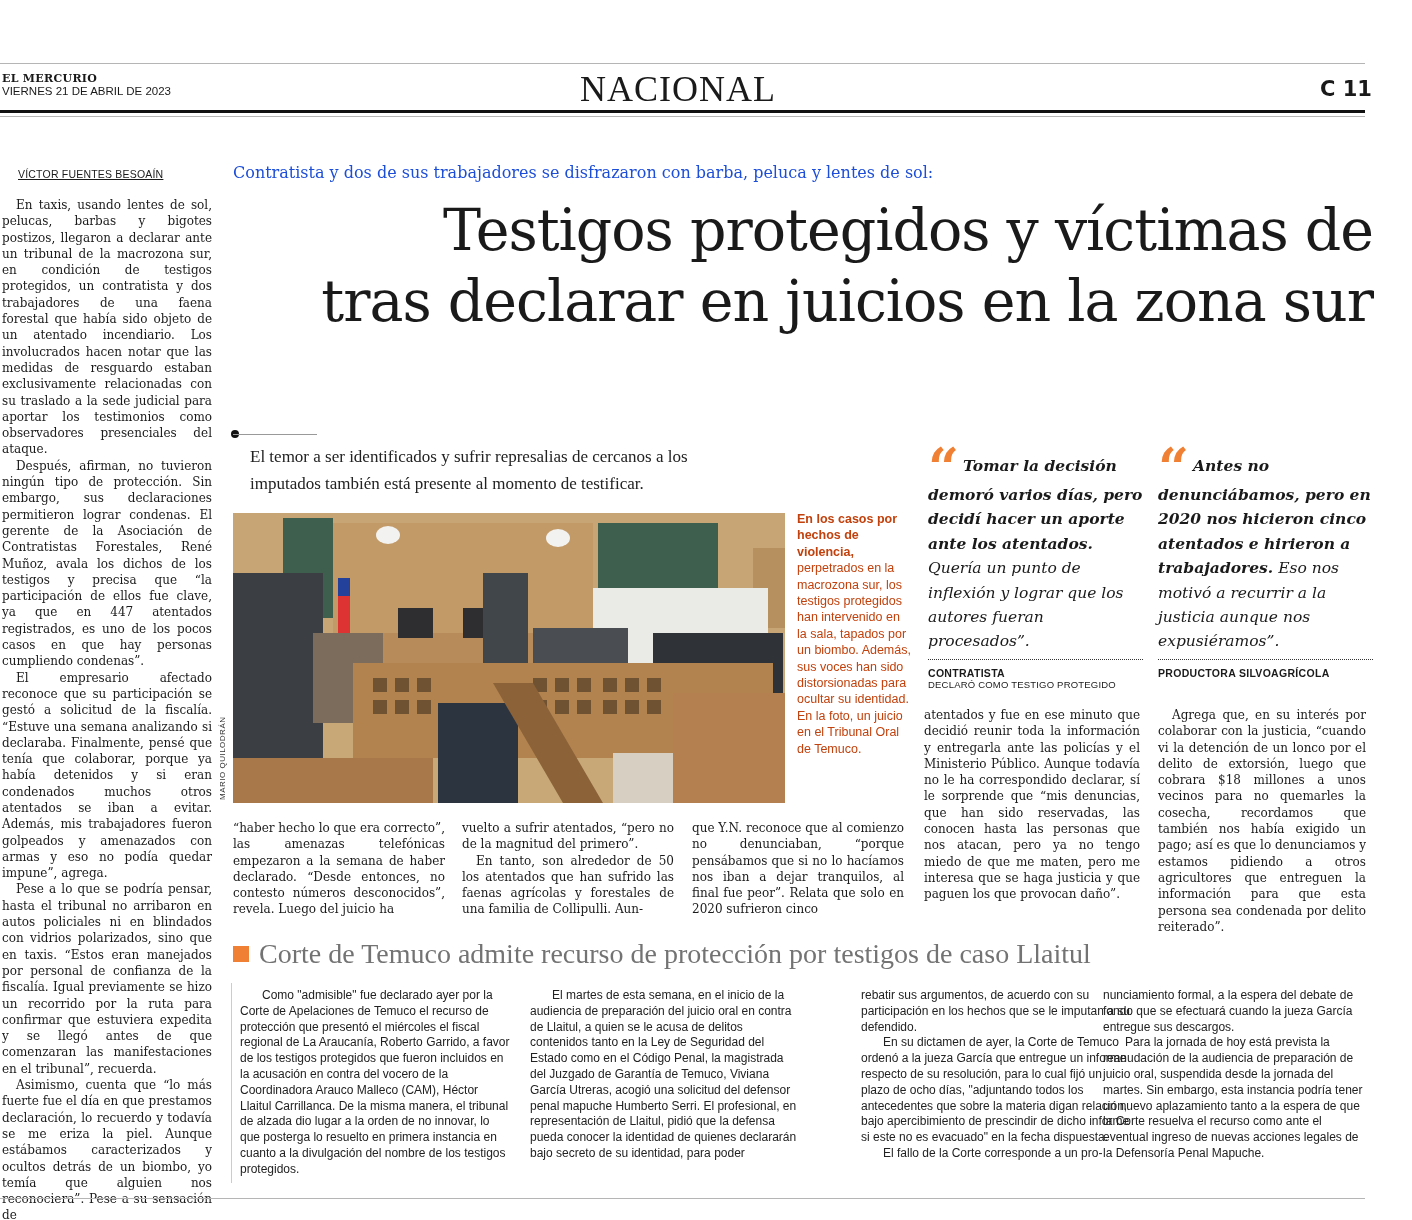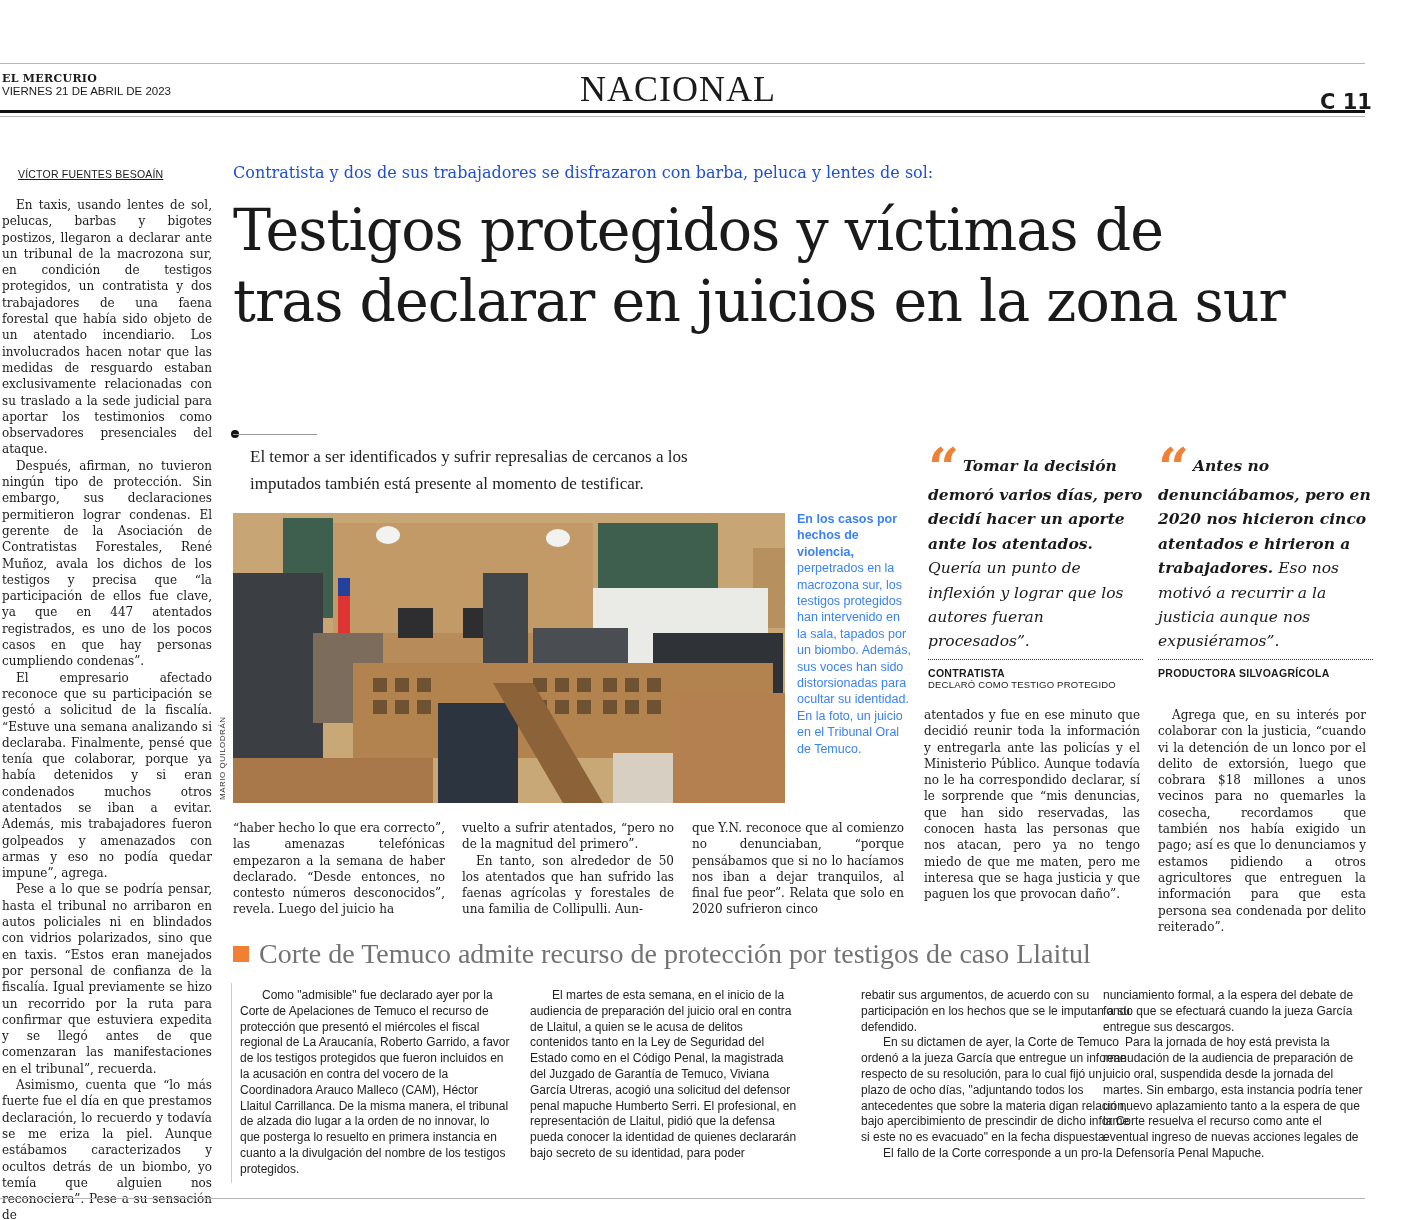--- a/index.html
+++ b/index.html
@@ -4,35 +4,35 @@
 <style>
   html, body { margin:0; padding:0; background:#ffffff; }
   body { width:1412px; height:1220px; position:relative; overflow:hidden; color:#1a1a1a; font-family:"DejaVu Serif", serif; }
   .abs { position:absolute; }
   .rule-top { left:0; top:63px; width:1365px; height:1px; background:#b5b5b5; }
   .rule-thick { left:0; top:110px; width:1365px; height:3px; background:#111; }
   .rule-thin2 { left:0; top:116px; width:1365px; height:1px; background:#b5b5b5; }
   .masthead { left:2px; top:72px; font-family:"DejaVu Serif", serif; font-weight:bold; font-size:11px; letter-spacing:0.3px; }
   .dateline { left:2px; top:85px; font-family:"Liberation Sans", sans-serif; font-size:11.5px; }
   .section { left:580px; top:68px; font-family:"Liberation Serif", serif; font-size:36px; letter-spacing:1px; }
-  .pagenum { left:1320px; top:77px; font-family:"DejaVu Sans", sans-serif; font-weight:bold; font-size:21px;margin-top:13px; }
+  .pagenum { left:1320px; top:77px; font-family:"DejaVu Sans", sans-serif; font-weight:bold; font-size:21px; }
 
   .byline { left:18px; top:168px; font-family:"Liberation Sans", sans-serif; font-size:10.5px; text-decoration:underline; letter-spacing:0.2px; }
   .leftcol { left:2px; top:197px; width:210px; font-family:"DejaVu Serif", serif; font-size:12px; line-height:16.3px; text-align:justify; }
   .leftcol p, .body3 p, .body2 p { margin:0; text-indent:14px; }
 
   .kicker { left:233px; top:163px; font-family:"DejaVu Serif", serif; font-size:16px; color:#1d4ed8; }
-  .headline { left:233px; top:195px; width:1140px; font-family:"DejaVu Serif", serif; font-size:57px; line-height:71px; letter-spacing:-1px; color:#1a1a1a; }
+  .headline { left:233px; top:195px; width:1140px; font-family:"DejaVu Serif", serif; font-size:57px; line-height:71px; letter-spacing:-1px; color:#1a1a1a;text-align:right; }
   .dekrule { left:233px; top:434px; width:84px; height:1px; background:#999; }
   .dekdot { left:231px; top:430px; width:8px; height:8px; border-radius:50%; background:#111; }
   .dek { left:250px; top:443px; width:660px; font-family:"Liberation Serif", serif; font-size:17px; line-height:27px; text-align:left; color:#222; }
 
   .photo { left:233px; top:513px; width:552px; height:290px; overflow:hidden; background:#8a6a45; }
   .credit { left:218px; top:800px; transform-origin:left top; transform:rotate(-90deg); font-family:"Liberation Sans", sans-serif; font-size:8px; letter-spacing:0.5px; color:#333; white-space:nowrap; }
-  .caption { left:797px; top:511px; width:115px; font-family:"Liberation Sans", sans-serif; font-size:12.5px; line-height:16.4px; color:#3b82f6; }
+  .caption { left:797px; top:511px; width:115px; font-family:"Liberation Sans", sans-serif; font-size:12.5px; line-height:16.4px; color:#c2410c; }
   .caption b { font-weight:bold; }
 
   .quote { width:220px; font-family:"DejaVu Serif", serif; font-size:15.5px; line-height:24.4px; font-style:italic; }
   .quote .qmark { color:#f08033; font-size:54px; font-weight:bold; font-style:normal; line-height:30px; vertical-align:-16px; font-family:"DejaVu Serif", serif; letter-spacing:-6px; margin-right:10px; }
   .quote .bold { font-weight:bold; }
   .q1 { left:928px; top:453px; }
   .q2 { left:1158px; top:453px; }
   .qsep { height:0; border-top:1px dotted #333; width:215px; }
   .qsep1 { left:928px; top:659px; }
   .qsep2 { left:1158px; top:659px; }

